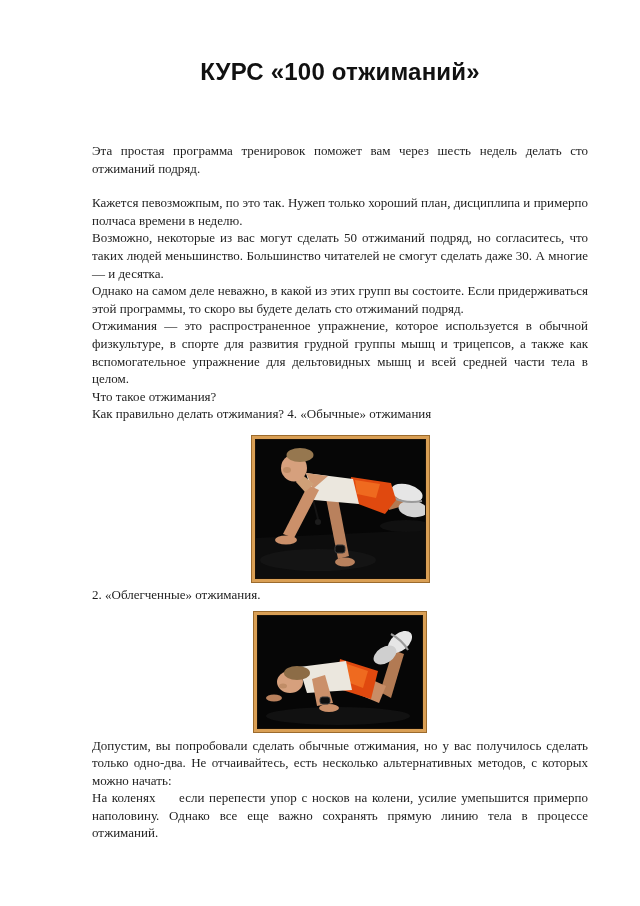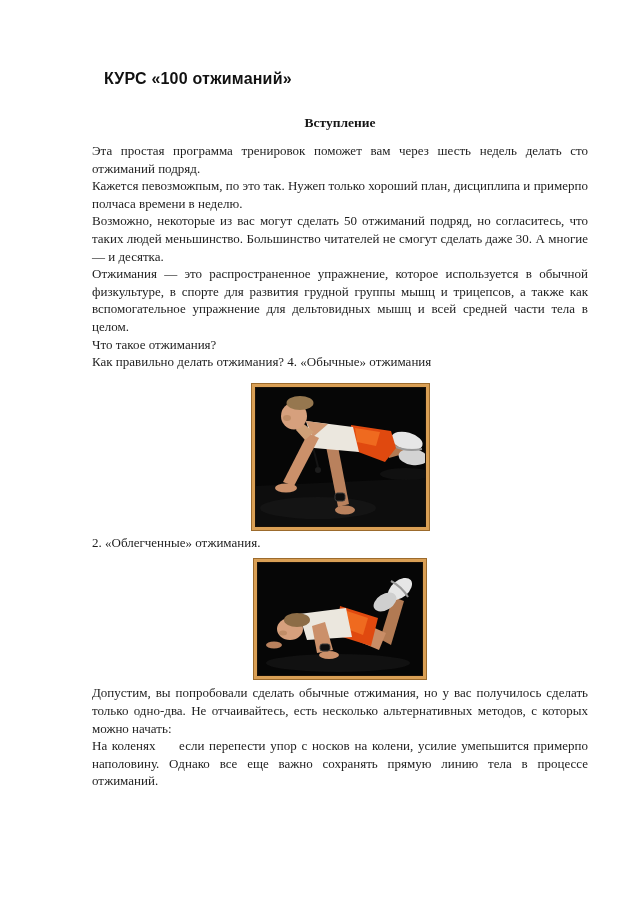--- a/index.html
+++ b/index.html
@@ -11,23 +11,24 @@
   .page {
     position: relative;
     width: 640px; height: 906px;
     background: #ffffff;
     font-family: "Liberation Serif", serif;
     color: #1d1d1d;
   }
   .doc-title {
     position: absolute;
     top: 58px; left: 92px; width: 496px;
-    margin: 12px;
+    margin: 0;
+    text-align: center;
     font-family: "Liberation Sans", sans-serif;
-    font-size: 16px;
+    font-size: 24px;
     font-weight: 700;
     letter-spacing: 0.2px;
     color: #111111;
   }
   .section-heading {
     position: absolute;
     top: 115px; left: 92px; width: 496px;
     margin: 0;
     text-align: center;
     font-family: "Liberation Serif", serif;
@@ -36,21 +37,21 @@
     color: #161616;
   }
   .body-text {
     position: absolute;
     top: 142px; left: 92px; width: 496px;
     font-size: 13px;
     line-height: 17.6px;
     text-align: justify;
   }
   .body-text p { margin: 0; }
-  p.gap-before { }
+  p.gap-before { margin-top: 17px; }
 
   figure { margin: 0; }
   .photo-frame {
     box-sizing: border-box;
     border: 1px solid #9c6b2d;
     background: #d99f55;
     padding: 3px;
     margin: 12px auto 3px auto;
   }
   .photo-frame.photo-2 { margin: 7px auto 4px auto; }
@@ -65,27 +66,27 @@
   }
   .photo-inner svg { display: block; width: 100%; height: 100%; }
 </style>
 </head>
 <body>
 
 <div class="page">
 
   <h1 class="doc-title">КУРС «100 отжиманий»</h1>
 
-  <h2 class="section-heading">Вступление</h2>
 
   <div class="body-text">
 
     <p>Эта простая программа тренировок поможет вам через шесть недель делать сто отжиманий подряд.</p>
     <p class="gap-before">Кажется певозможпым, по это так. Нужеп только хороший план, дисциплипа и примерпо полчаса времени в неделю.</p>
     <p>Возможно, некоторые из вас могут сделать 50 отжиманий подряд, но согласитесь, что таких людей меньшинство. Большинство читателей не смогут сделать даже 30. А многие — и десятка.</p>
+    <p>Однако на самом деле неважно, в какой из этих групп вы состоите. Если придерживаться этой программы, то скоро вы будете делать сто отжиманий подряд.</p>
     <p>Отжимания — это распространенное упражнение, которое используется в обычной физкультуре, в спорте для развития грудной группы мышц и трицепсов, а также как вспомогательное упражнение для дельтовидных мышц и всей средней части тела в целом.</p>
     <p>Что такое отжимания?</p>
     <p>Как правильно делать отжимания? 4. «Обычные» отжимания</p>
 
     <figure class="photo-frame photo-1">
       <div class="photo-inner">
         <svg viewBox="0 0 169 138" xmlns="http://www.w3.org/2000/svg">
           <rect x="0" y="0" width="169" height="138" fill="#060606"></rect>
           <polygon points="0,98 169,90 169,138 0,138" fill="#0d0d0d"></polygon>
           <ellipse cx="62" cy="120" rx="58" ry="11" fill="#141414"></ellipse>

